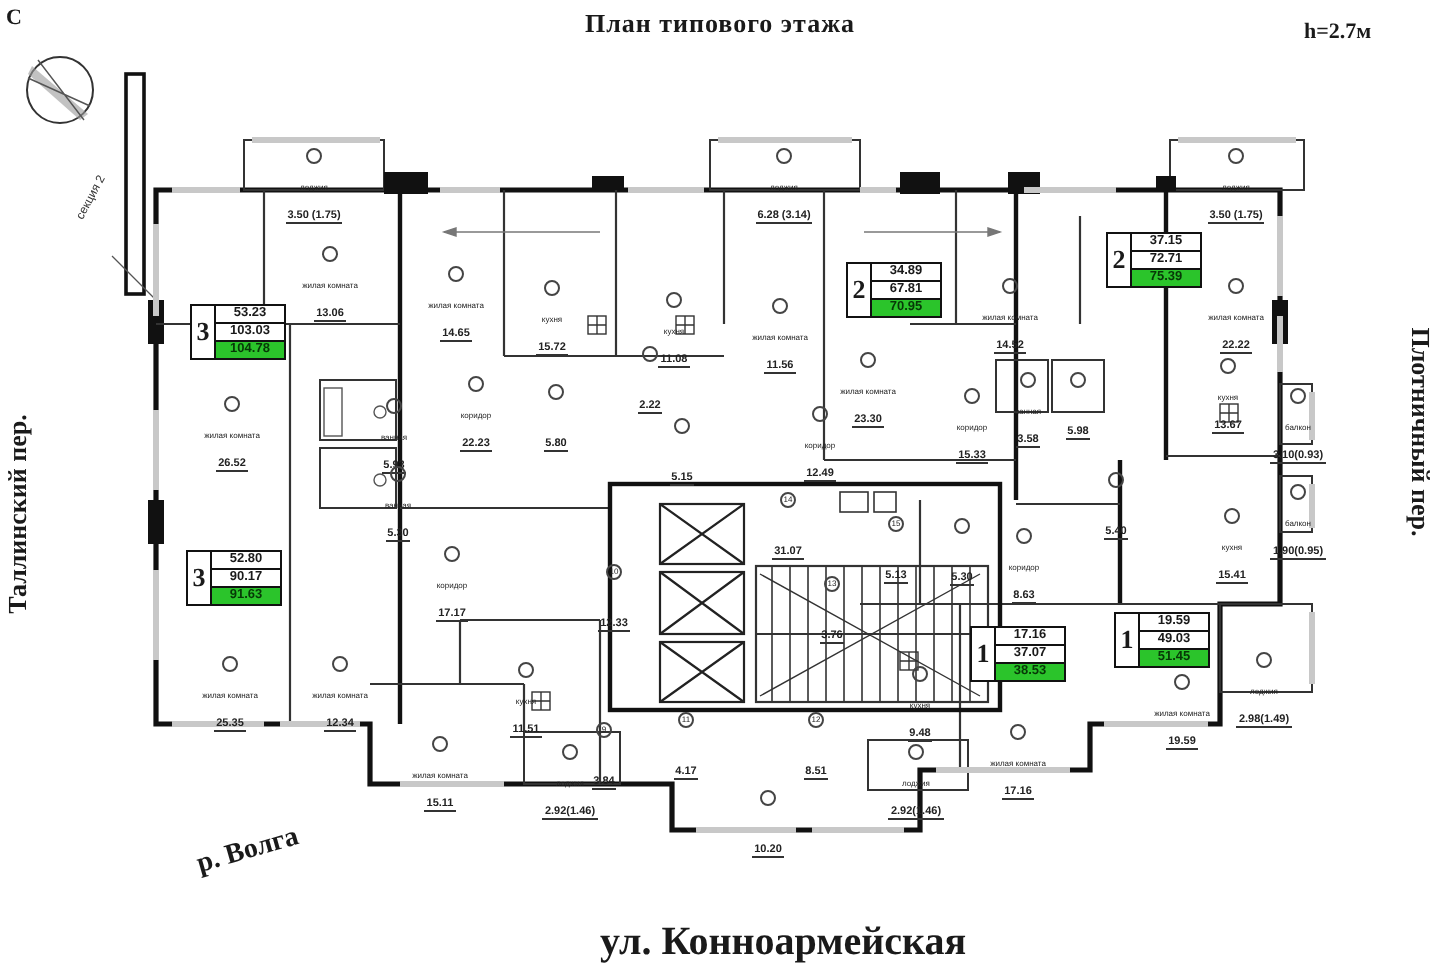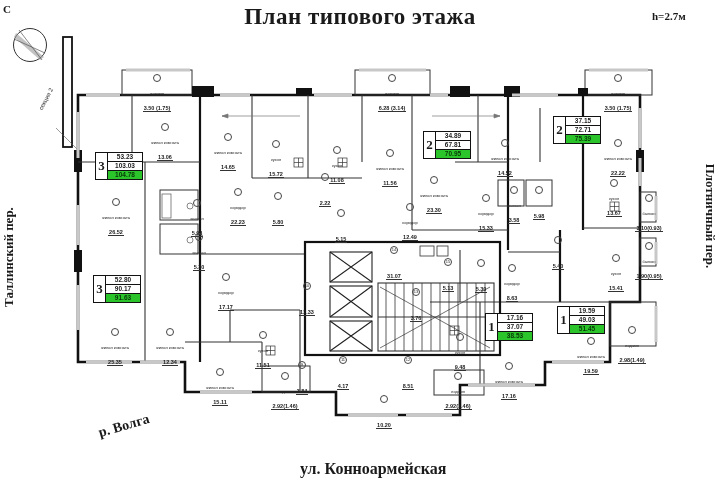--- a/index.html
+++ b/index.html
@@ -1,32 +1,32 @@
 <!DOCTYPE html>
 <html><head>
 <meta charset="utf-8">
 <style>
   html,body{margin:0;padding:0;background:#fff;}
   #canvas{position:relative;width:720px;height:482px;background:#fff;overflow:hidden;
           font-family:"Liberation Sans",sans-serif;color:#1a1a1a;}
   svg.plan{position:absolute;left:0;top:0;}
   .ttl{position:absolute;top:4px;left:0;right:0;text-align:center;
-       font-family:"Liberation Serif",serif;font-weight:bold;font-size:23px;letter-spacing:.5px;}
+       font-family:"Liberation Serif",serif;font-weight:bold;font-size:13px;letter-spacing:.5px;}
   .ceil{position:absolute;top:10px;left:652px;font-family:"Liberation Serif",serif;
         font-weight:bold;font-size:11px;}
   .north{position:absolute;left:3px;top:3px;font-family:"Liberation Serif",serif;
          font-weight:bold;font-size:11px;}
   .vstreet{position:absolute;font-family:"Liberation Serif",serif;font-weight:bold;font-size:13px;
            white-space:nowrap;}
   .st-left{left:-41px;top:249px;width:100px;text-align:center;transform:rotate(-90deg);}
   .st-right{left:655px;top:208px;width:110px;text-align:center;transform:rotate(90deg);}
   .river{position:absolute;left:98px;top:418px;font-family:"Liberation Serif",serif;
          font-weight:bold;font-size:14px;transform:rotate(-16deg);white-space:nowrap;}
   .stbot{position:absolute;left:300px;top:460px;font-family:"Liberation Serif",serif;
-         font-weight:bold;font-size:16px;white-space:nowrap;}
+         font-weight:bold;font-size:20px;white-space:nowrap;}
   .section{position:absolute;left:34px;top:96px;font-size:6px;color:#333;
            transform:rotate(-62deg);white-space:nowrap;}
   
   .room{position:absolute;width:64px;margin-left:-32px;text-align:center;line-height:1.1;
         pointer-events:none;color:#222;}
   .circ{display:inline-block;width:6px;height:6px;border:.6px solid #444;border-radius:50%;
         font-size:4px;line-height:6px;text-align:center;vertical-align:top;}
   .rn{font-size:4px;white-space:nowrap;}
   .ra{display:inline-block;font-size:5.5px;font-weight:bold;border-bottom:.6px solid #333;
       padding:0 1px;white-space:nowrap;}

